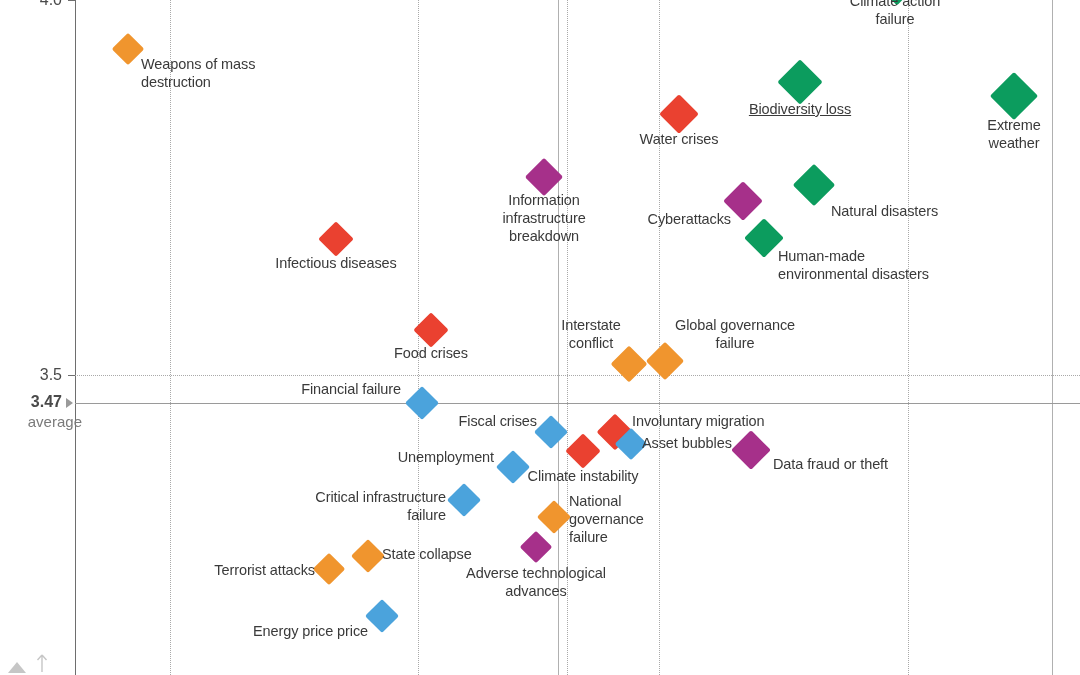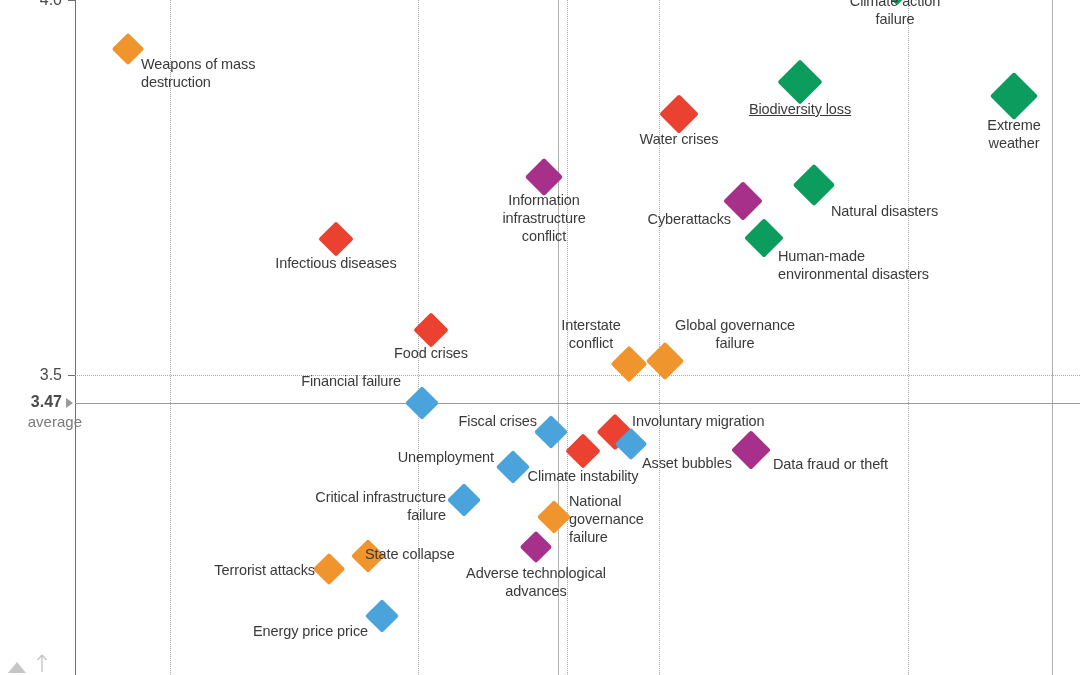--- a/index.html
+++ b/index.html
@@ -177,57 +177,57 @@
       <div class="marker" title="Natural disasters" style="left: 814px; top: 185px; width: 30px; height: 30px; background: rgb(12, 156, 94);"></div>
       <div class="pt-label lbl-right" style="left: 831px; top: 194px; margin-top: 8px;">Natural disasters</div>
       <div class="marker" title="Cyberattacks" style="left: 743px; top: 201px; width: 28px; height: 28px; background: rgb(166, 48, 138);"></div>
       <div class="pt-label lbl-left" style="left: 731px; top: 210px;">Cyberattacks</div>
       <div class="marker" title="Human-made environmental disasters" style="left: 764px; top: 238px; width: 28px; height: 28px; background: rgb(12, 156, 94);"></div>
       <div class="pt-label lbl-right" style="left: 778px; top: 247px;">Human-made
 environmental disasters</div>
       <div class="marker" title="Information infrastructure breakdown" style="left: 544px; top: 177px; width: 27px; height: 27px; background: rgb(166, 48, 138);"></div>
       <div class="pt-label lbl-center" style="left: 544px; top: 191px;">Information
 infrastructure
-conflict</div>
+breakdown</div>
       <div class="marker" title="Infectious diseases" style="left: 336px; top: 239px; width: 25px; height: 25px; background: rgb(234, 65, 48);"></div>
       <div class="pt-label lbl-center" style="left: 336px; top: 254px;">Infectious diseases</div>
       <div class="marker" title="Food crises" style="left: 431px; top: 330px; width: 25px; height: 25px; background: rgb(234, 65, 48);"></div>
       <div class="pt-label lbl-center" style="left: 431px; top: 344px;">Food crises</div>
       <div class="marker" title="Interstate conflict" style="left: 629px; top: 364px; width: 26px; height: 26px; background: rgb(240, 149, 46);"></div>
       <div class="pt-label lbl-center" style="left: 591px; top: 316px;">Interstate
 conflict</div>
       <div class="marker" title="Global governance failure" style="left: 665px; top: 361px; width: 27px; height: 27px; background: rgb(240, 149, 46);"></div>
       <div class="pt-label lbl-center" style="left: 735px; top: 316px;">Global governance
 failure</div>
       <div class="marker" title="Financial failure" style="left: 422px; top: 403px; width: 24px; height: 24px; background: rgb(75, 163, 220);"></div>
-      <div class="pt-label lbl-left" style="left: 401px; top: 372px;">Financial failure</div>
+      <div class="pt-label lbl-left" style="left: 401px; top: 380px;">Financial failure</div>
       <div class="marker" title="Fiscal crises" style="left: 551px; top: 432px; width: 24px; height: 24px; background: rgb(75, 163, 220);"></div>
       <div class="pt-label lbl-left" style="left: 537px; top: 412px;">Fiscal crises</div>
       <div class="marker" title="Involuntary migration" style="left: 615px; top: 432px; width: 26px; height: 26px; background: rgb(234, 65, 48);"></div>
       <div class="pt-label lbl-right" style="left: 632px; top: 412px;">Involuntary migration</div>
       <div class="marker" title="Asset bubbles" style="left: 631px; top: 444px; width: 23px; height: 23px; background: rgb(75, 163, 220);"></div>
-      <div class="pt-label lbl-right" style="left: 642px; top: 454px; text-align: center;">Asset bubbles</div>
+      <div class="pt-label lbl-right" style="left: 642px; top: 434px; text-align: center;">Asset bubbles</div>
       <div class="marker" title="Data fraud or theft" style="left: 751px; top: 450px; width: 28px; height: 28px; background: rgb(166, 48, 138);"></div>
       <div class="pt-label lbl-right" style="left: 773px; top: 455px;">Data fraud or theft</div>
       <div class="marker" title="Social instability" style="left: 583px; top: 451px; width: 25px; height: 25px; background: rgb(234, 65, 48);"></div>
       <div class="pt-label lbl-center" style="left: 583px; top: 467px;">Climate instability</div>
       <div class="marker" title="Unemployment" style="left: 513px; top: 467px; width: 24px; height: 24px; background: rgb(75, 163, 220);"></div>
       <div class="pt-label lbl-left" style="left: 494px; top: 448px;">Unemployment</div>
       <div class="marker" title="Critical infrastructure failure" style="left: 464px; top: 500px; width: 24px; height: 24px; background: rgb(75, 163, 220);"></div>
       <div class="pt-label lbl-left" style="left: 446px; top: 488px;">Critical infrastructure
 failure</div>
       <div class="marker" title="National governance failure" style="left: 554px; top: 517px; width: 24px; height: 24px; background: rgb(240, 149, 46);"></div>
       <div class="pt-label lbl-right" style="left: 569px; top: 492px;">National
 governance
 failure</div>
       <div class="marker" title="Adverse technological advances" style="left: 536px; top: 547px; width: 23px; height: 23px; background: rgb(166, 48, 138);"></div>
       <div class="pt-label lbl-center" style="left: 536px; top: 564px;">Adverse technological
 advances</div>
       <div class="marker" title="State collapse" style="left: 368px; top: 556px; width: 24px; height: 24px; background: rgb(240, 149, 46);"></div>
-      <div class="pt-label lbl-right" style="left: 365px; top: 545px;">State collapse</div>
+      <div class="pt-label lbl-right" style="left: 382px; top: 545px;">State collapse</div>
       <div class="marker" title="Terrorist attacks" style="left: 329px; top: 569px; width: 23px; height: 23px; background: rgb(240, 149, 46);"></div>
       <div class="pt-label lbl-left" style="left: 315px; top: 561px;">Terrorist attacks</div>
       <div class="marker" title="Energy price shock" style="left: 382px; top: 616px; width: 24px; height: 24px; background: rgb(75, 163, 220);"></div>
       <div class="pt-label lbl-left" style="left: 368px; top: 622px;">Energy price price</div>
     </div>
 
   <div class="corner-arrows">
     <div class="tri-up"></div>
     <svg class="arrow-up-thin" viewBox="0 0 12 20">
       <path d="M6 19 L6 3 M6 2 L1.5 7 M6 2 L10.5 7" stroke="#c6c6c6" stroke-width="1.4" fill="none"></path>

